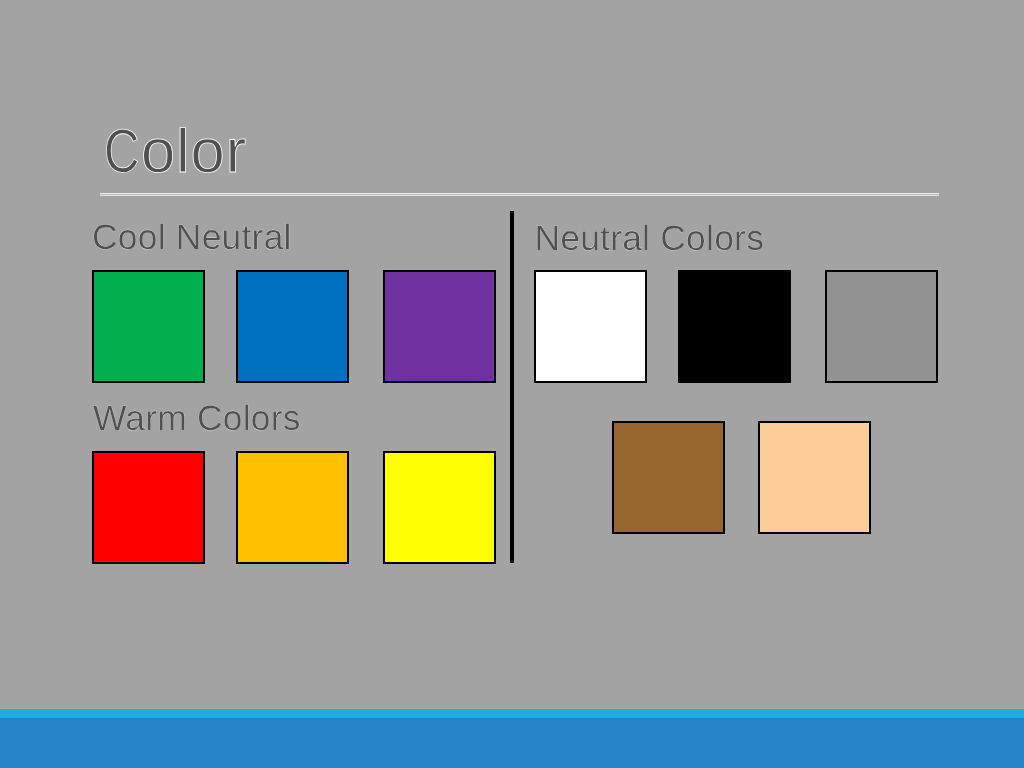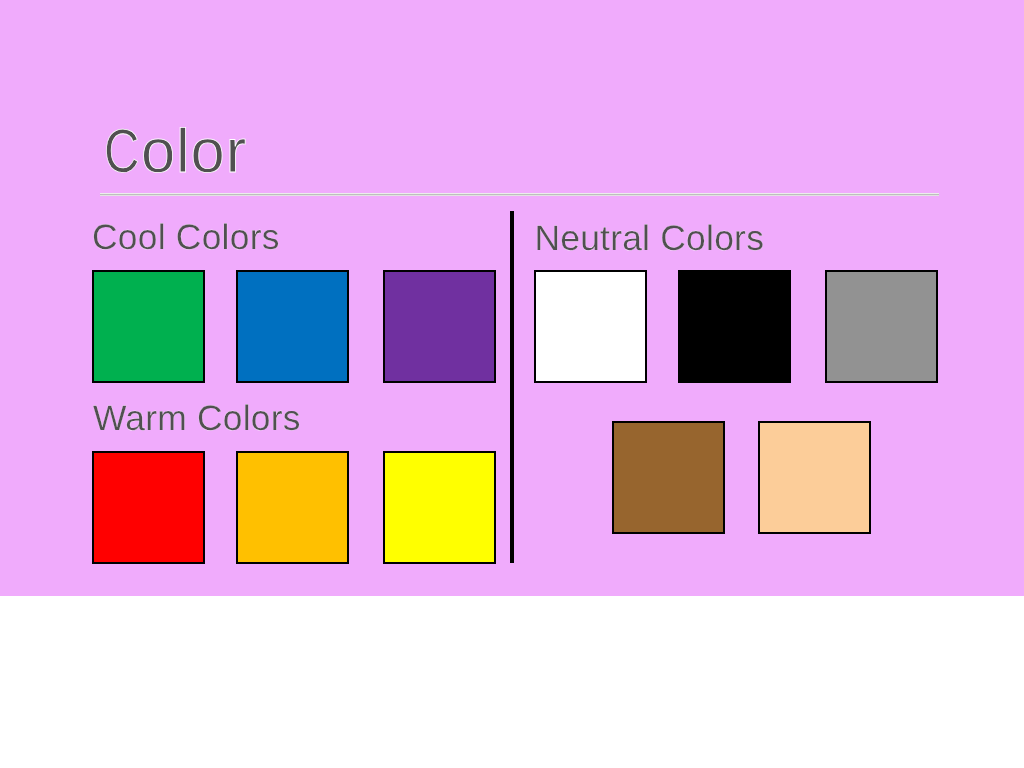--- a/index.html
+++ b/index.html
@@ -6,22 +6,22 @@
   html, body { margin:0; padding:0; background:#ffffff; }
   body {
     width:1024px; height:768px; overflow:hidden;
     font-family:"Liberation Sans", sans-serif;
     -webkit-font-smoothing:antialiased;
     text-rendering:geometricPrecision;
   }
 
   .slide {
     position:relative;
-    width:1024px; height:596px;
-    background:#f0abfc;
+    width:1024px; height:768px;
+    background:#a3a3a3;
     overflow:hidden;
   }
 
   
   .slide-title {
     position:absolute;
     transform:translateZ(0);
     left:103.6px; top:121.1px;
     font-size:61.5px;
     font-weight:400;
@@ -105,21 +105,21 @@
 <body>
 
 <div class="slide">
 
   <div class="slide-title"><span class="cap">C</span>olor</div>
 
   <div class="title-rule" style="background: linear-gradient(rgb(236, 236, 236) 0%, rgb(236, 236, 236) 33.33%, rgb(190, 190, 190) 33.33%, rgb(190, 190, 190) 66.66%, rgb(226, 226, 226) 66.66%, rgb(226, 226, 226) 100%);"></div>
 
   <div class="divider" style="background-color: rgb(0, 0, 0);"></div>
 
-  <div class="section-label" id="label-cool">Cool Colors</div>
+  <div class="section-label" id="label-cool">Cool Neutral</div>
   <div class="section-label" id="label-neutral">Neutral Colors</div>
   <div class="section-label" id="label-warm">Warm Colors</div>
 
   <div class="swatch row-a col-l1" style="background-color: rgb(0, 176, 79); border-color: rgb(0, 0, 0);"></div>
   <div class="swatch row-a col-l2" style="background-color: rgb(0, 112, 192); border-color: rgb(0, 0, 0);"></div>
   <div class="swatch row-a col-l3" style="background-color: rgb(112, 48, 160); border-color: rgb(0, 0, 0);"></div>
 
   <div class="swatch row-b col-l1" style="background-color: rgb(255, 0, 0); border-color: rgb(0, 0, 0);"></div>
   <div class="swatch row-b col-l2" style="background-color: rgb(255, 192, 0); border-color: rgb(0, 0, 0);"></div>
   <div class="swatch row-b col-l3" style="background-color: rgb(255, 255, 0); border-color: rgb(0, 0, 0);"></div>

